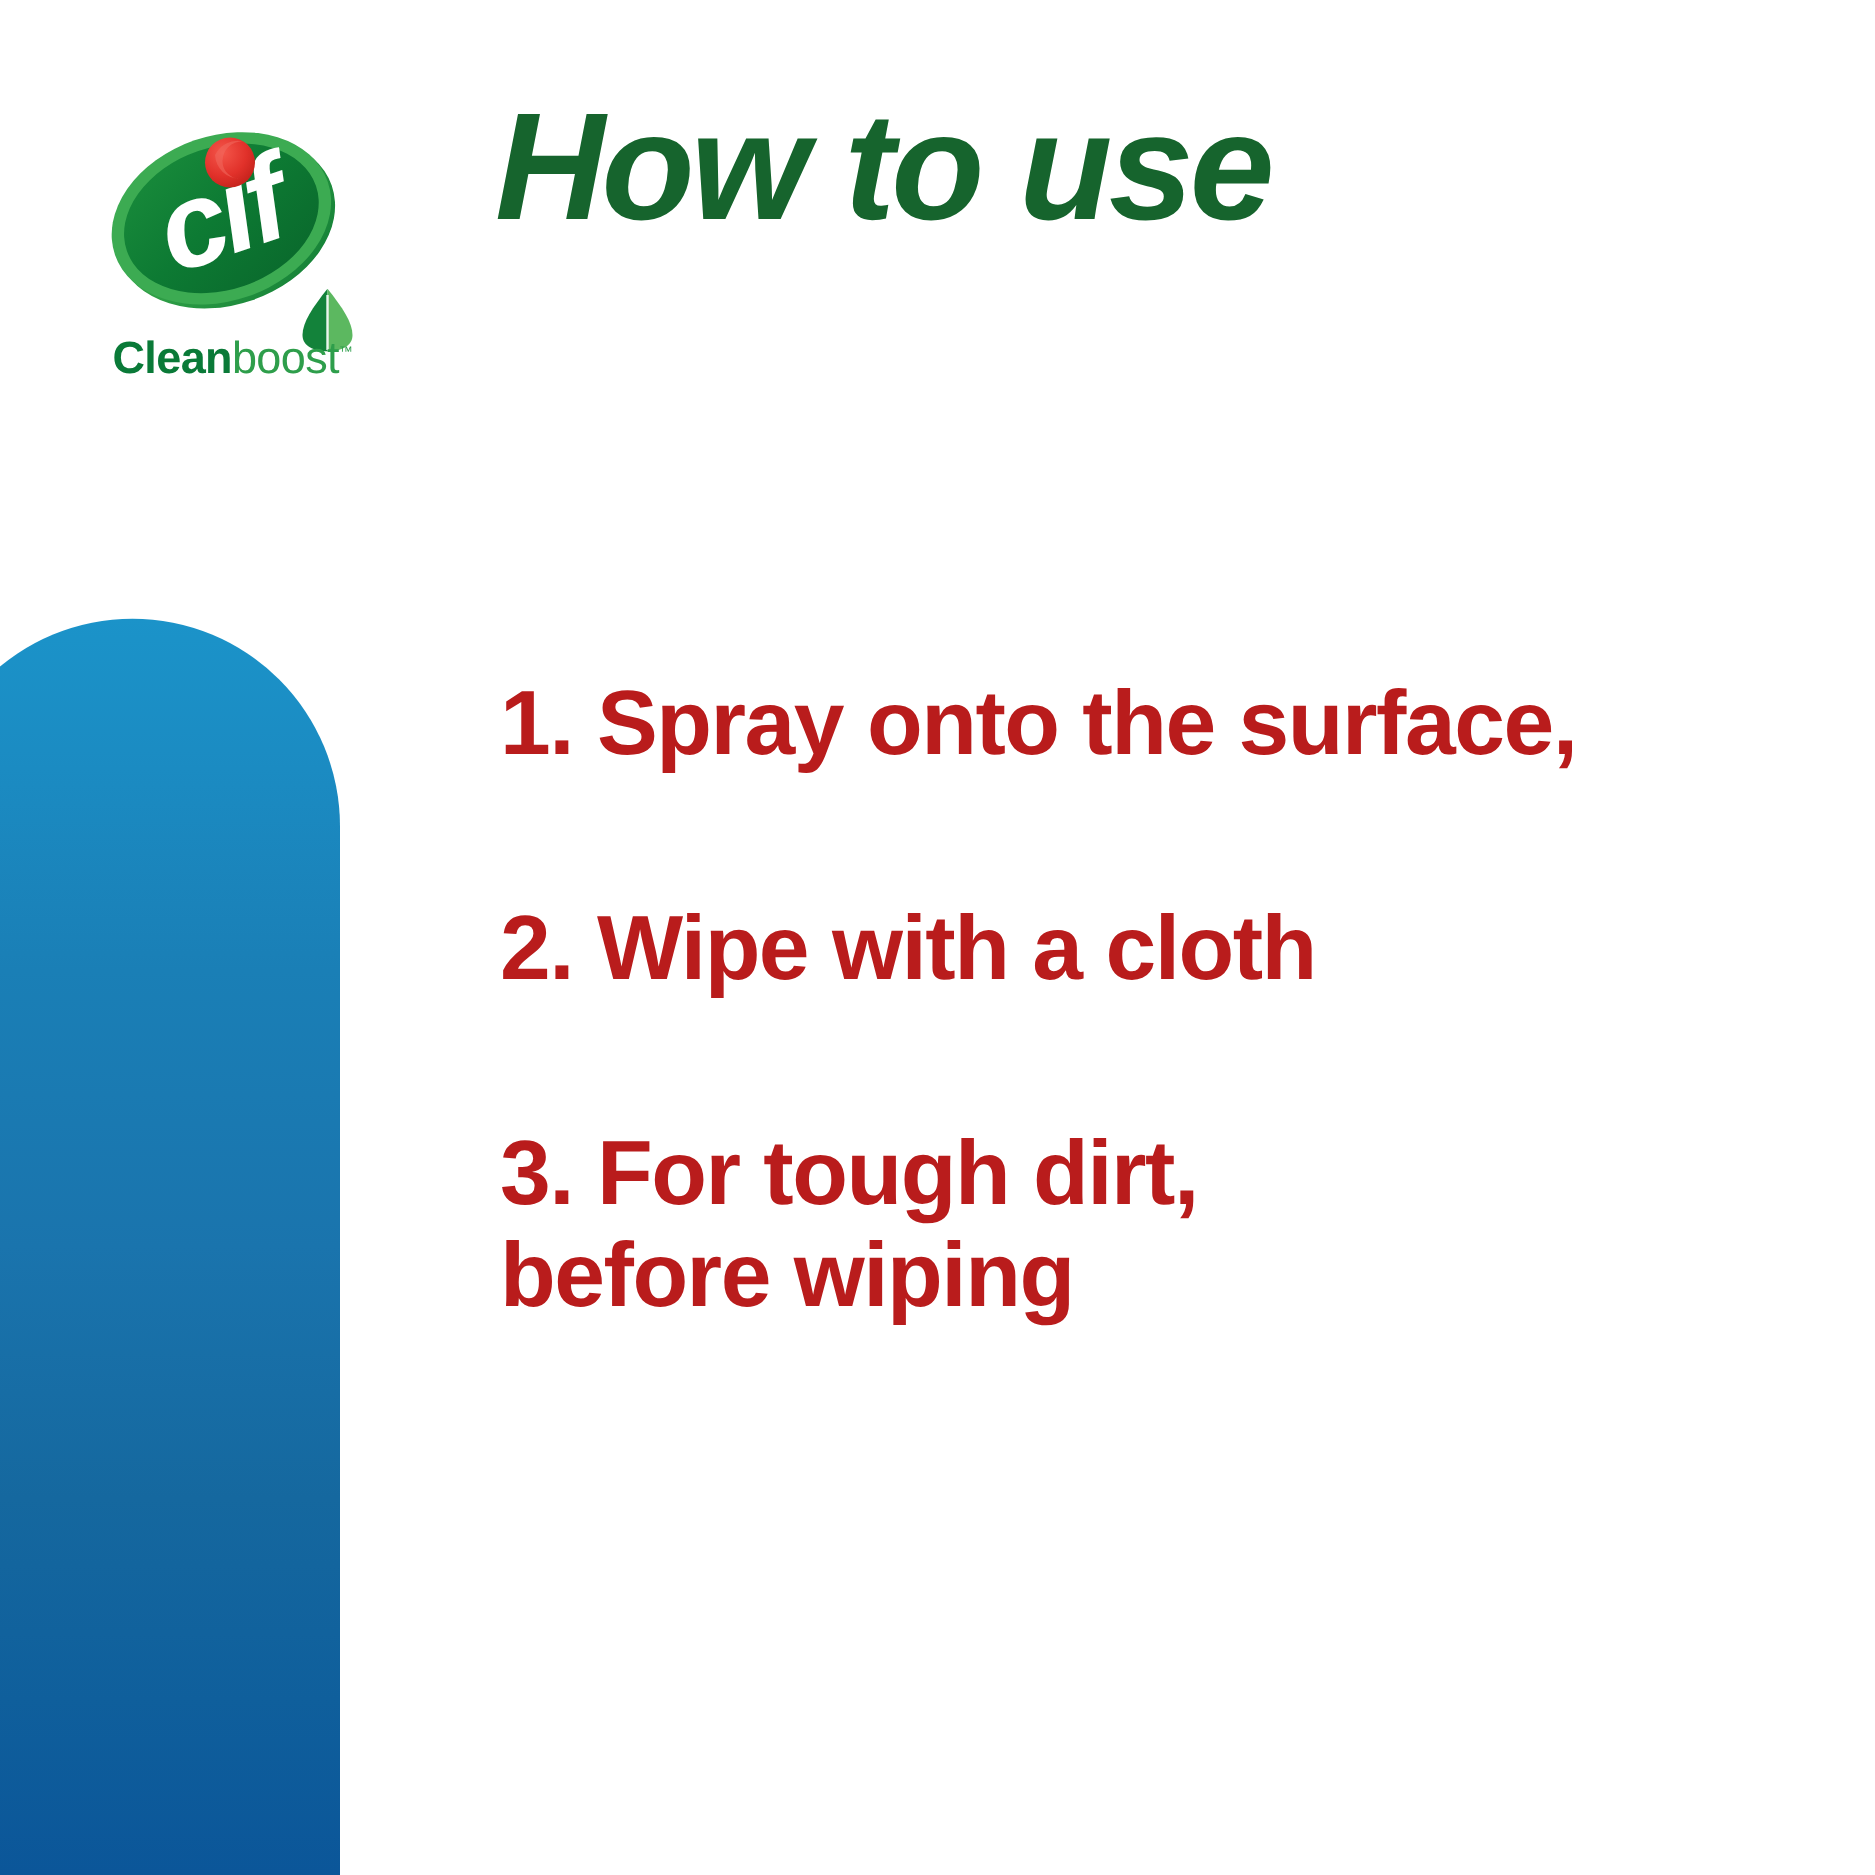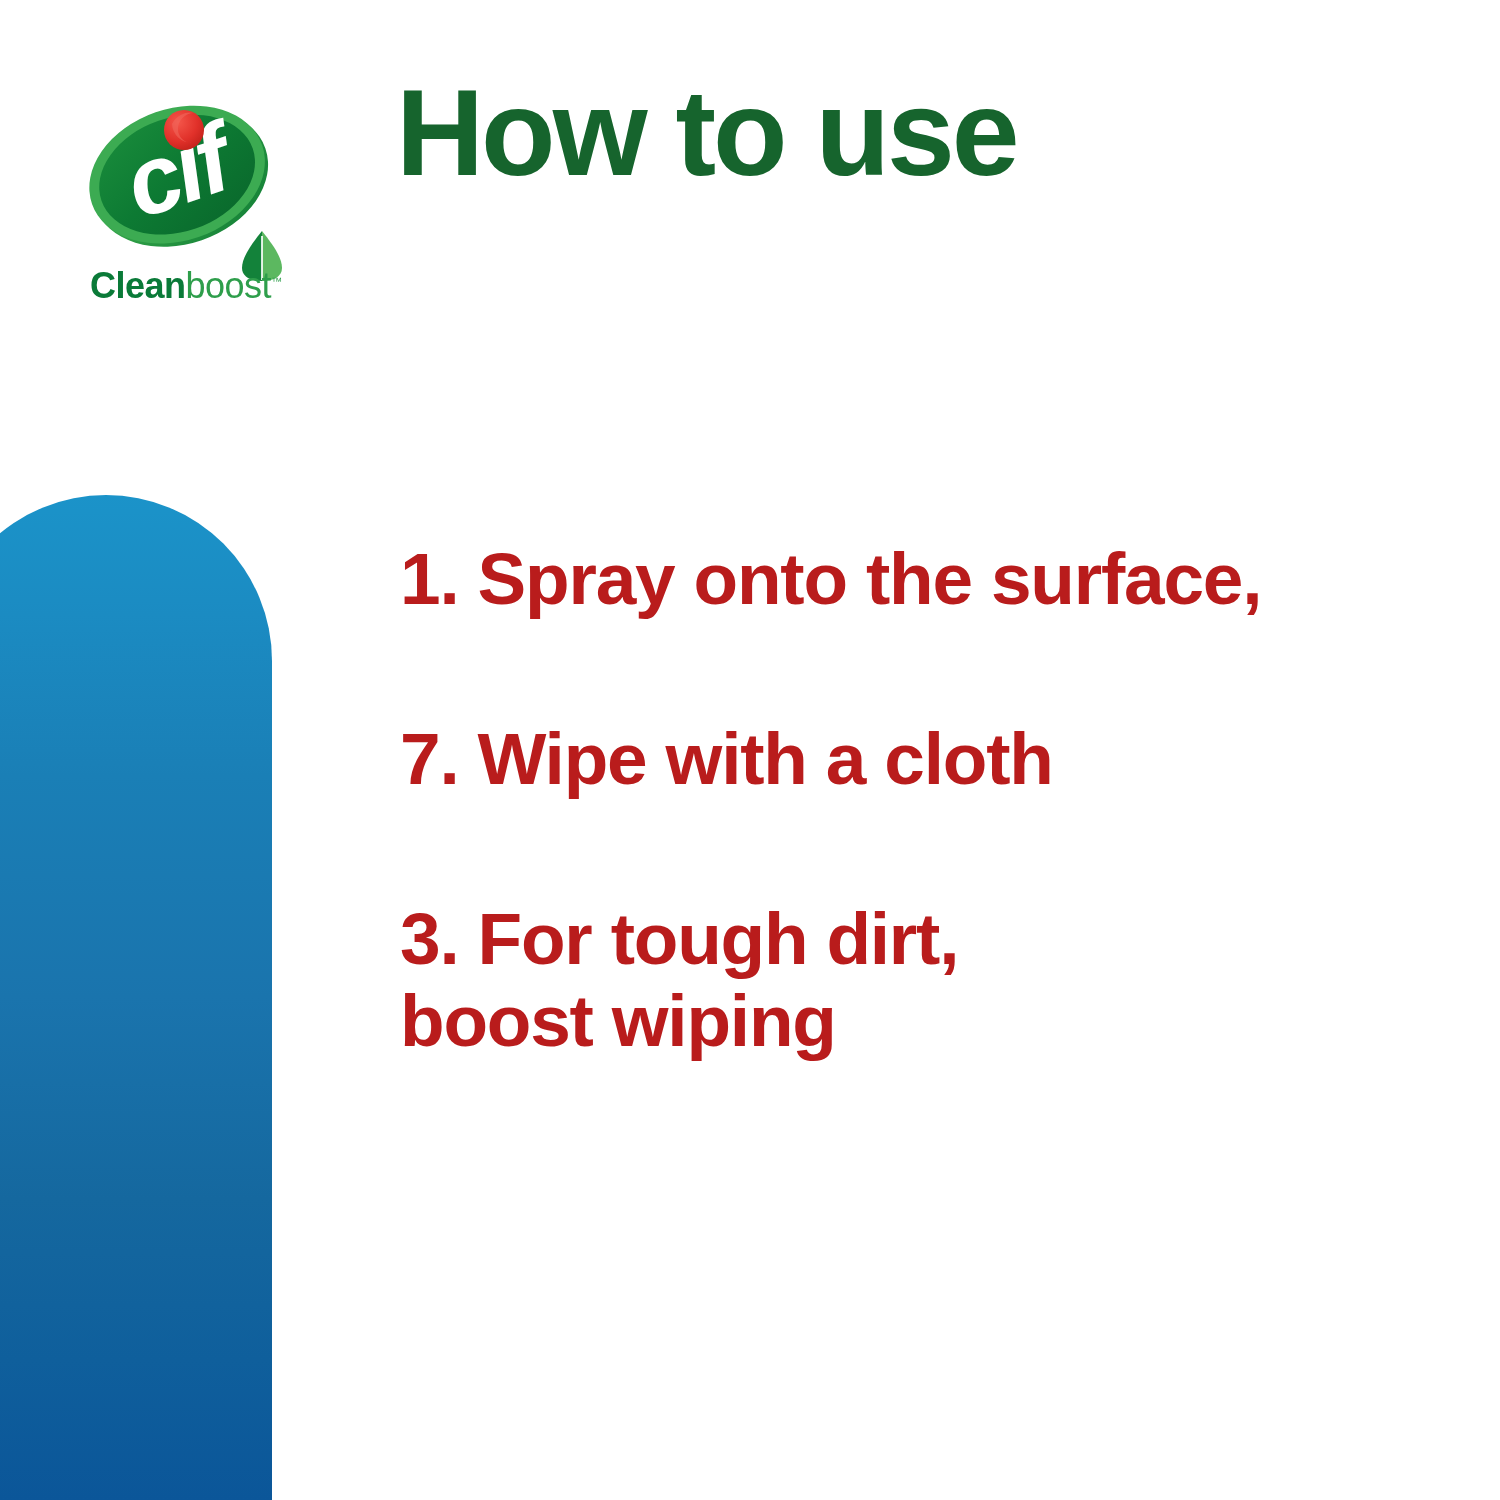--- a/index.html
+++ b/index.html
@@ -91,20 +91,21 @@
     position:absolute;
     left:396px;
     top:72px;
     font-size:122px;
     font-weight:bold;
     color:#16642d;
     letter-spacing:-3px;
     line-height:1;
     white-space:nowrap;
     font-stretch:condensed;
+    font-style:italic;
   }
 
   
   #steps {
     position:absolute;
     left:400px;
     top:538px;
     width:1040px;
   }
   .step {
@@ -176,23 +177,23 @@
 
   <div id="page-title">How to use</div>
 
   <div id="steps">
 
     <div class="step">
       <span class="step-line">1. Spray onto the surface,</span>
     </div>
 
     <div class="step">
-      <span class="step-line">7. Wipe with a cloth</span>
+      <span class="step-line">2. Wipe with a cloth</span>
     </div>
 
     <div class="step">
       <span class="step-line">3. For tough dirt,</span>
-      <span class="step-line">boost wiping</span>
+      <span class="step-line">before wiping</span>
     </div>
 
   </div>
 
 </div>
 
 </body></html>

